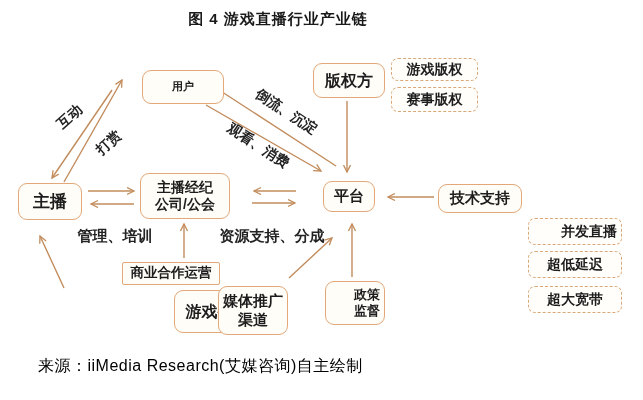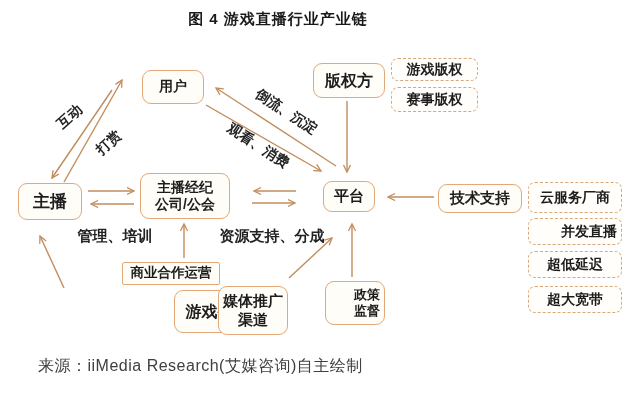--- a/index.html
+++ b/index.html
@@ -21,21 +21,21 @@
   .node.md{font-size:14px;}
   .node.sm{font-size:13.5px;}
   .node.dashed{
     border-style:dashed;border-width:1.4px;border-radius:7px;
     border-color:#d9a878;font-size:14px;background:#fffefb;
   }
   .elabel{
     position:absolute;font-weight:700;color:#222;white-space:nowrap;font-size:14px;
   }
   .source{
-    position:absolute;left:38px;top:356px;font-size:16px;color:#404040;
+    position:absolute;left:38px;top:356px;font-size:16px;color:#000000;
     font-weight:500;letter-spacing:0.5px;
   }
   svg.wires{position:absolute;left:0;top:0;pointer-events:none;}
 </style>
 </head>
 <body>
 
 <div class="canvas">
 
   <div class="fig-title">图 4 游戏直播行业产业链</div>
@@ -57,37 +57,36 @@
       <line x1="296" y1="191" x2="254" y2="191" marker-end="url(#ah)"></line>
       <line x1="252" y1="203" x2="295" y2="203" marker-end="url(#ah)"></line>
       <line x1="434" y1="197" x2="388" y2="197" marker-end="url(#ah)"></line>
       <line x1="184" y1="258" x2="184" y2="224" marker-end="url(#ah)"></line>
       <line x1="64" y1="288" x2="40" y2="236" marker-end="url(#ah)"></line>
       <line x1="289" y1="278" x2="332" y2="238" marker-end="url(#ah)"></line>
       <line x1="352" y1="277" x2="352" y2="224" marker-end="url(#ah)"></line>
     </g>
   </svg>
 
-  <div class="node" style="left:142px;top:70px;width:62px;height:34px;font-size:14px;">用户</div>
+  <div class="node" style="left:142px;top:70px;width:82px;height:34px;font-size:11px;">用户</div>
   <div class="node" style="left:313px;top:63px;width:72px;height:35px;">版权方</div>
   <div class="node" style="left:18px;top:183px;width:64px;height:37px;font-size:17px;">主播</div>
   <div class="node md" style="left:140px;top:173px;width:90px;height:46px;">主播经纪
 公司/公会</div>
   <div class="node" style="left:323px;top:181px;width:52px;height:31px;font-size:15px;">平台</div>
   <div class="node" style="left:438px;top:184px;width:84px;height:29px;font-size:15px;">技术支持</div>
   <div class="node sm" style="left:122px;top:262px;width:98px;height:23px;border-radius:2px;">商业合作运营</div>
   <div class="node" style="left:128px;top:290px;width:87px;height:43px;margin-left:46px;">游戏公司</div>
   <div class="node" style="left:218px;top:286px;width:70px;height:49px;font-size:15px;">媒体推广
 渠道</div>
   <div class="node" style="left:325px;top:281px;width:60px;height:44px;font-size:13px;padding-left:24px;">政策
 监督</div>
 
   <div class="node dashed" style="left:391px;top:58px;width:87px;height:23px;">游戏版权</div>
   <div class="node dashed" style="left:391px;top:87px;width:87px;height:25px;">赛事版权</div>
-  <div class="node dashed" style="left:528px;top:182px;width:94px;height:31px;">云服务厂商</div>
   <div class="node dashed" style="left:528px;top:218px;width:94px;height:27px;padding-left:28px;">并发直播</div>
   <div class="node dashed" style="left:528px;top:251px;width:94px;height:27px;">超低延迟</div>
   <div class="node dashed" style="left:528px;top:286px;width:94px;height:27px;">超大宽带</div>
 
   <div class="elabel" style="left:70px;top:117px;transform:translate(-50%,-50%) rotate(-42deg);">互动</div>
   <div class="elabel" style="left:109px;top:143px;transform:translate(-50%,-50%) rotate(-42deg);">打赏</div>
   <div class="elabel" style="left:286px;top:112px;transform:translate(-50%,-50%) rotate(33deg);">倒流、沉淀</div>
   <div class="elabel" style="left:258px;top:146px;transform:translate(-50%,-50%) rotate(33deg);">观看、消费</div>
   <div class="elabel" style="left:115px;top:236px;transform:translate(-50%,-50%);font-size:15px;">管理、培训</div>
   <div class="elabel" style="left:272px;top:236px;transform:translate(-50%,-50%);font-size:15px;">资源支持、分成</div>

